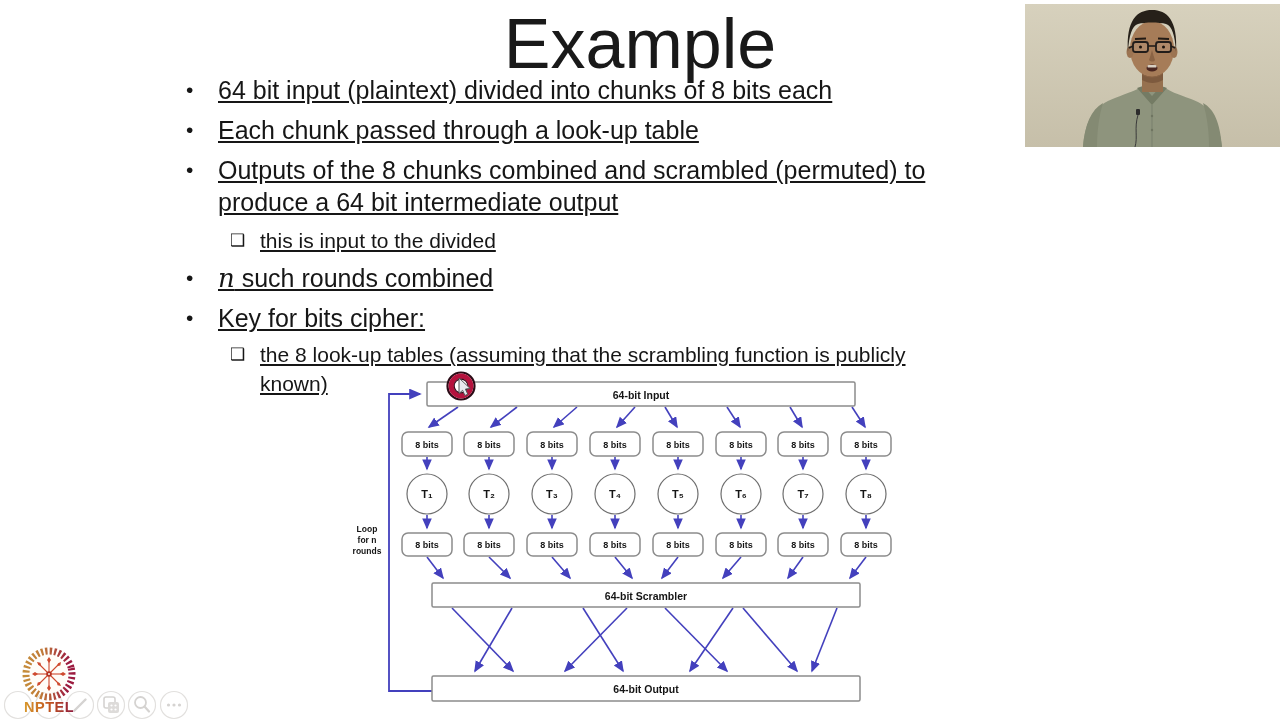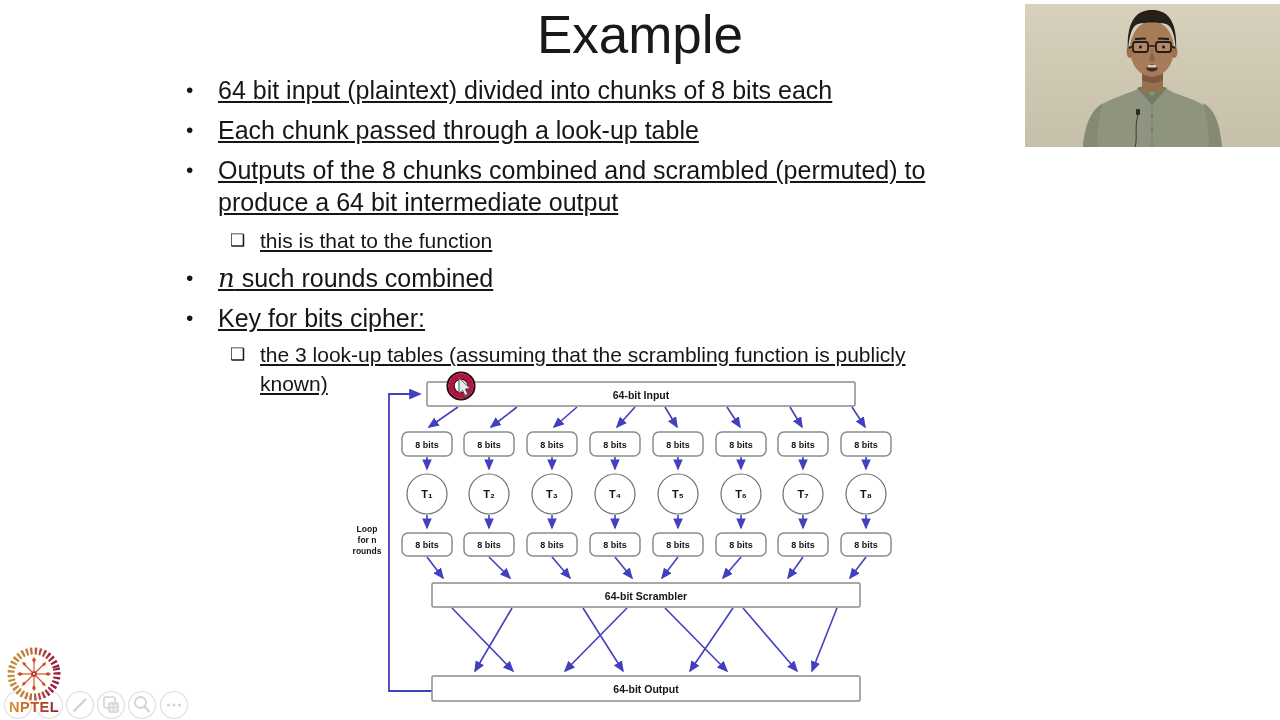--- a/index.html
+++ b/index.html
@@ -1,37 +1,37 @@
 <!DOCTYPE html>
 <html><head>
 <meta charset="utf-8">
 <style>
   html,body{margin:0;padding:0;background:#ffffff;}
   .stage{position:relative;width:1280px;height:720px;background:#ffffff;overflow:hidden;
          font-family:"Liberation Sans",sans-serif;color:#141414;}
   
   .title{position:absolute;left:0;right:0;top:4px;text-align:center;
-         font-size:53px;font-weight:400;letter-spacing:0px;color:#191919;}
+         font-size:70px;font-weight:400;letter-spacing:0px;color:#191919;}
   
   .b{position:absolute;display:flex;align-items:flex-start;color:#161616;}
   .b .mk{flex:0 0 auto;}
   .b .tx{flex:1 1 auto;white-space:pre-wrap;text-decoration:underline;}
   .l1{left:186px;width:915px;font-size:25px;line-height:32px;}
   .l1 .mk{width:32px;font-size:21px;line-height:32px;}
   .l2{left:230px;width:890px;font-size:21px;line-height:29px;}
   .l2 .mk{width:30px;font-size:17px;line-height:29px;}
   .mathn{font-family:"DejaVu Serif",serif;font-style:italic;font-size:26px;line-height:30px;}
   
   .diagram{position:absolute;left:350px;top:368px;width:545px;height:350px;}
   .diagram svg text{font-family:"Liberation Sans",sans-serif;}
   
   .webcam{position:absolute;left:1025px;top:4px;width:255px;height:143px;overflow:hidden;}
   
   .toolbar{position:absolute;left:0px;top:687px;width:200px;height:33px;}
-  .nptel{position:absolute;left:3px;top:644px;width:62px;height:74px;}
+  .nptel{position:absolute;left:18px;top:644px;width:62px;height:74px;}
 </style>
 </head>
 <body>
 
 <div class="stage">
 
   <div class="title">Example</div>
 
   <div class="b l1" style="top:74px">
     <span class="mk">•</span>
@@ -41,33 +41,33 @@
     <span class="mk">•</span>
     <span class="tx">Each chunk passed through a look-up table</span>
   </div>
   <div class="b l1" style="top:154px">
     <span class="mk">•</span>
     <span class="tx">Outputs of the 8 chunks combined and scrambled (permuted) to
 produce a 64 bit intermediate output</span>
   </div>
   <div class="b l2" style="top:226px">
     <span class="mk">❑</span>
-    <span class="tx">this is that to the function</span>
+    <span class="tx">this is input to the divided</span>
   </div>
   <div class="b l1" style="top:262px">
     <span class="mk">•</span>
     <span class="tx"><i class="mathn">n</i><span> such rounds combined</span></span>
   </div>
   <div class="b l1" style="top:302px">
     <span class="mk">•</span>
     <span class="tx">Key for bits cipher:</span>
   </div>
   <div class="b l2" style="top:340px">
     <span class="mk">❑</span>
-    <span class="tx">the 3 look-up tables (assuming that the scrambling function is publicly
+    <span class="tx">the 8 look-up tables (assuming that the scrambling function is publicly
 known)</span>
   </div>
 
   <div class="diagram">
     <svg width="545" height="350" viewBox="0 0 545 350">
       <defs>
         <marker id="ah" markerWidth="8" markerHeight="8" refX="6" refY="3" orient="auto">
           <path d="M0,0 L7,3 L0,6 Z" fill="#4340bd"></path>
         </marker>
       </defs>

